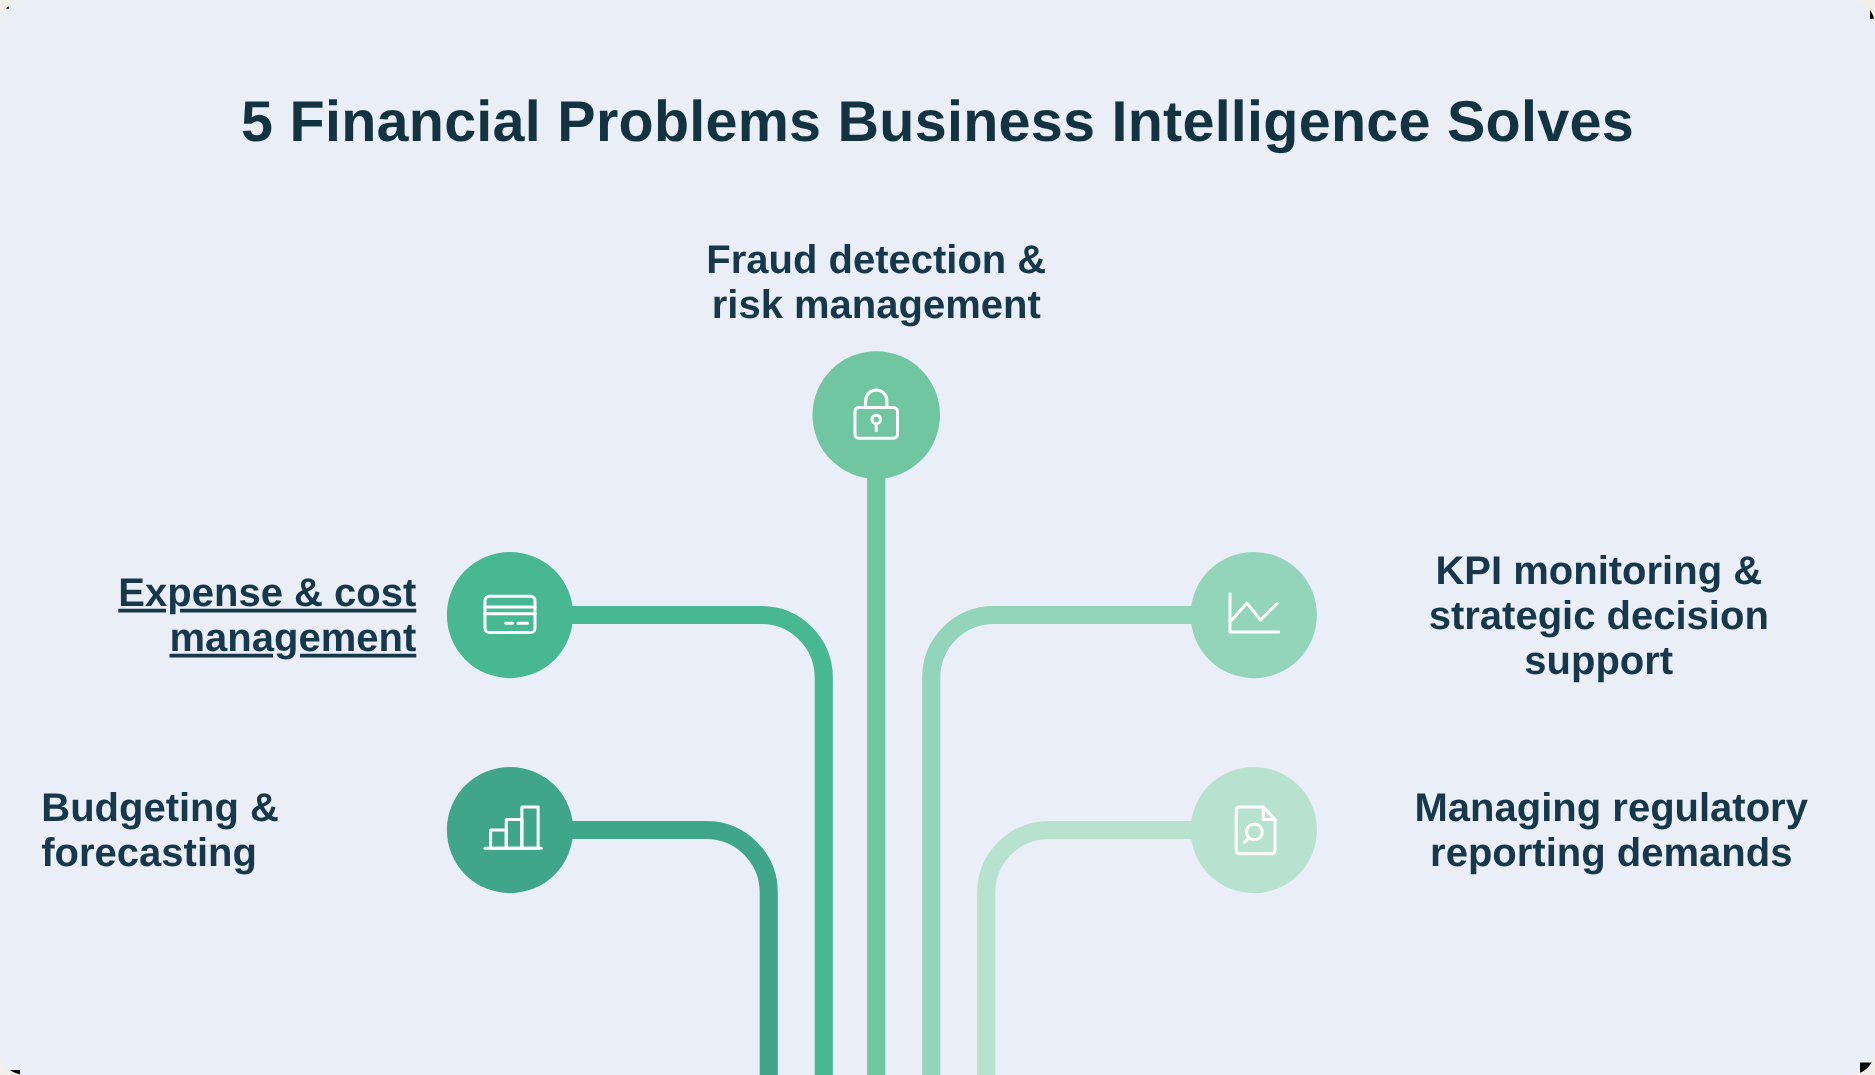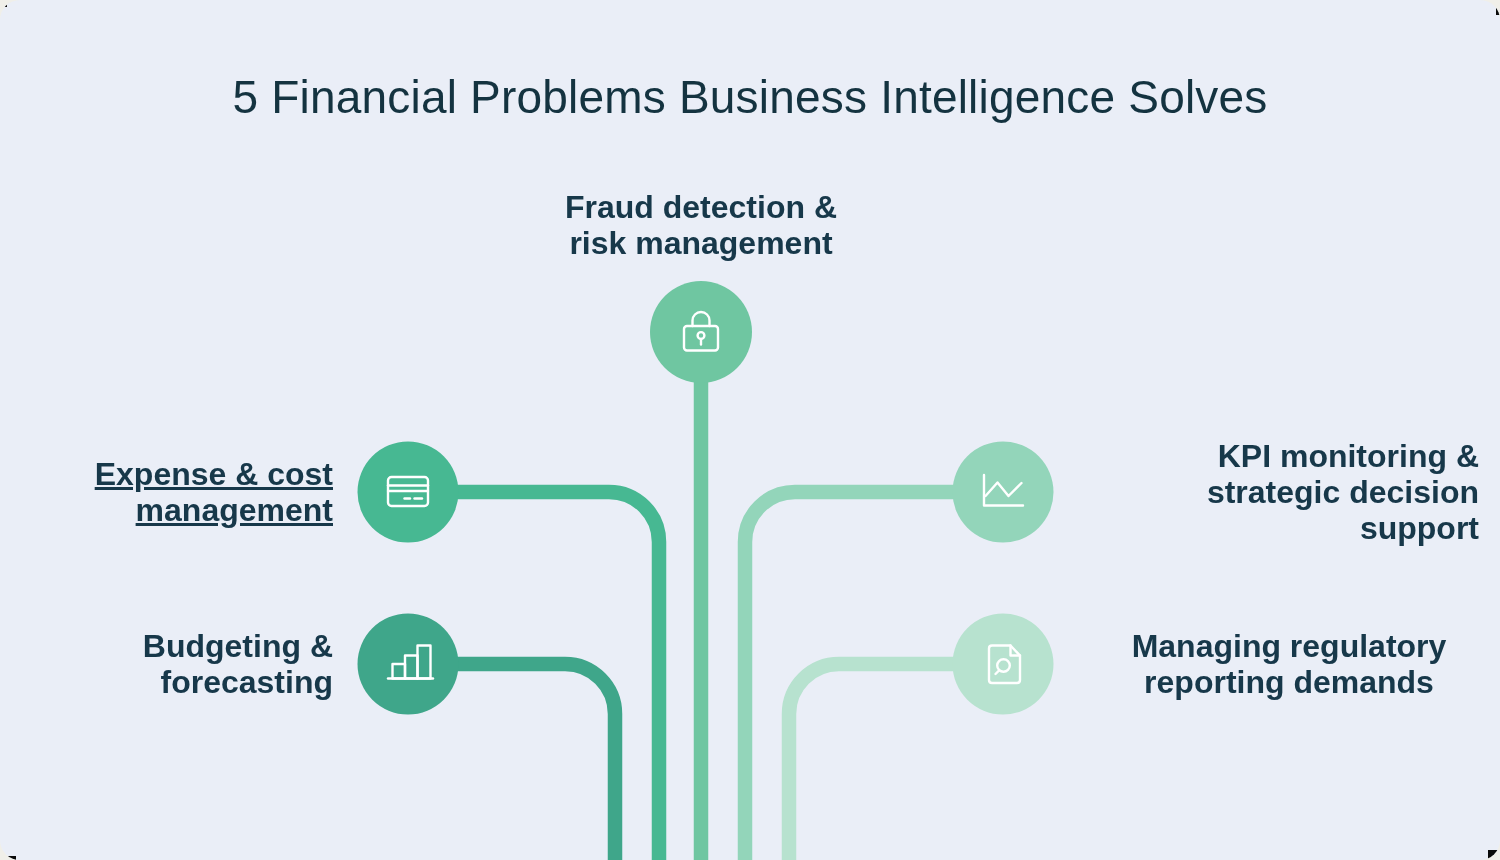--- a/index.html
+++ b/index.html
@@ -18,34 +18,34 @@
   }
   .diagram {
     position: absolute; left: 0; top: 0;
     width: 1500px; height: 860px; display: block;
   }
   .conn { fill: none; stroke-width: 14.5; stroke-linecap: butt; }
   .icon { fill: none; stroke: #FFFFFF; stroke-width: 2.4; stroke-linecap: round; stroke-linejoin: round; }
   .title {
     position: absolute; left: 0; top: 69px; width: 1500px;
     margin: 0; text-align: center;
-    font-size: 46px; line-height: 56px; font-weight: 400;
+    font-size: 46px; line-height: 56px; font-weight: 700;
     letter-spacing: 0.2px;
     color: var(--title-color, #143340);
   }
   .node-label {
     position: absolute;
     font-size: 32px; line-height: 36px; font-weight: 600;
     color: var(--label-color, #17384A);
     white-space: pre-line;
   }
   .label-fraud     { left: 451px;  top: 189px; width: 500px; text-align: center; }
   .label-expense   { left: 33px;   top: 456px; width: 300px; text-align: right; text-decoration: underline;  }
-  .label-budgeting { left: 33px;   top: 628px; width: 300px; text-align: right;  }
-  .label-kpi       { left: 1079px; top: 438px; width: 400px; text-align: right;   }
+  .label-budgeting { left: 33px;   top: 628px; width: 300px;  }
+  .label-kpi       { left: 1079px; top: 438px; width: 400px; text-align: center;   }
   .label-managing  { left: 1079px; top: 628px; width: 420px; text-align: center;   }
   .corner-artifact { position: absolute; background: var(--corner-color, #000); }
   .corner-tl { left: 0; top: 0; width: 7px; height: 7px; }
   .corner-tr { right: 0; top: 0; width: 4px; height: 15px; }
   .corner-bl { left: 0; bottom: 0; width: 16px; height: 4px; }
   .corner-br { right: 0; bottom: 0; width: 12px; height: 10px; }
 </style>
 </head>
 <body>
 

